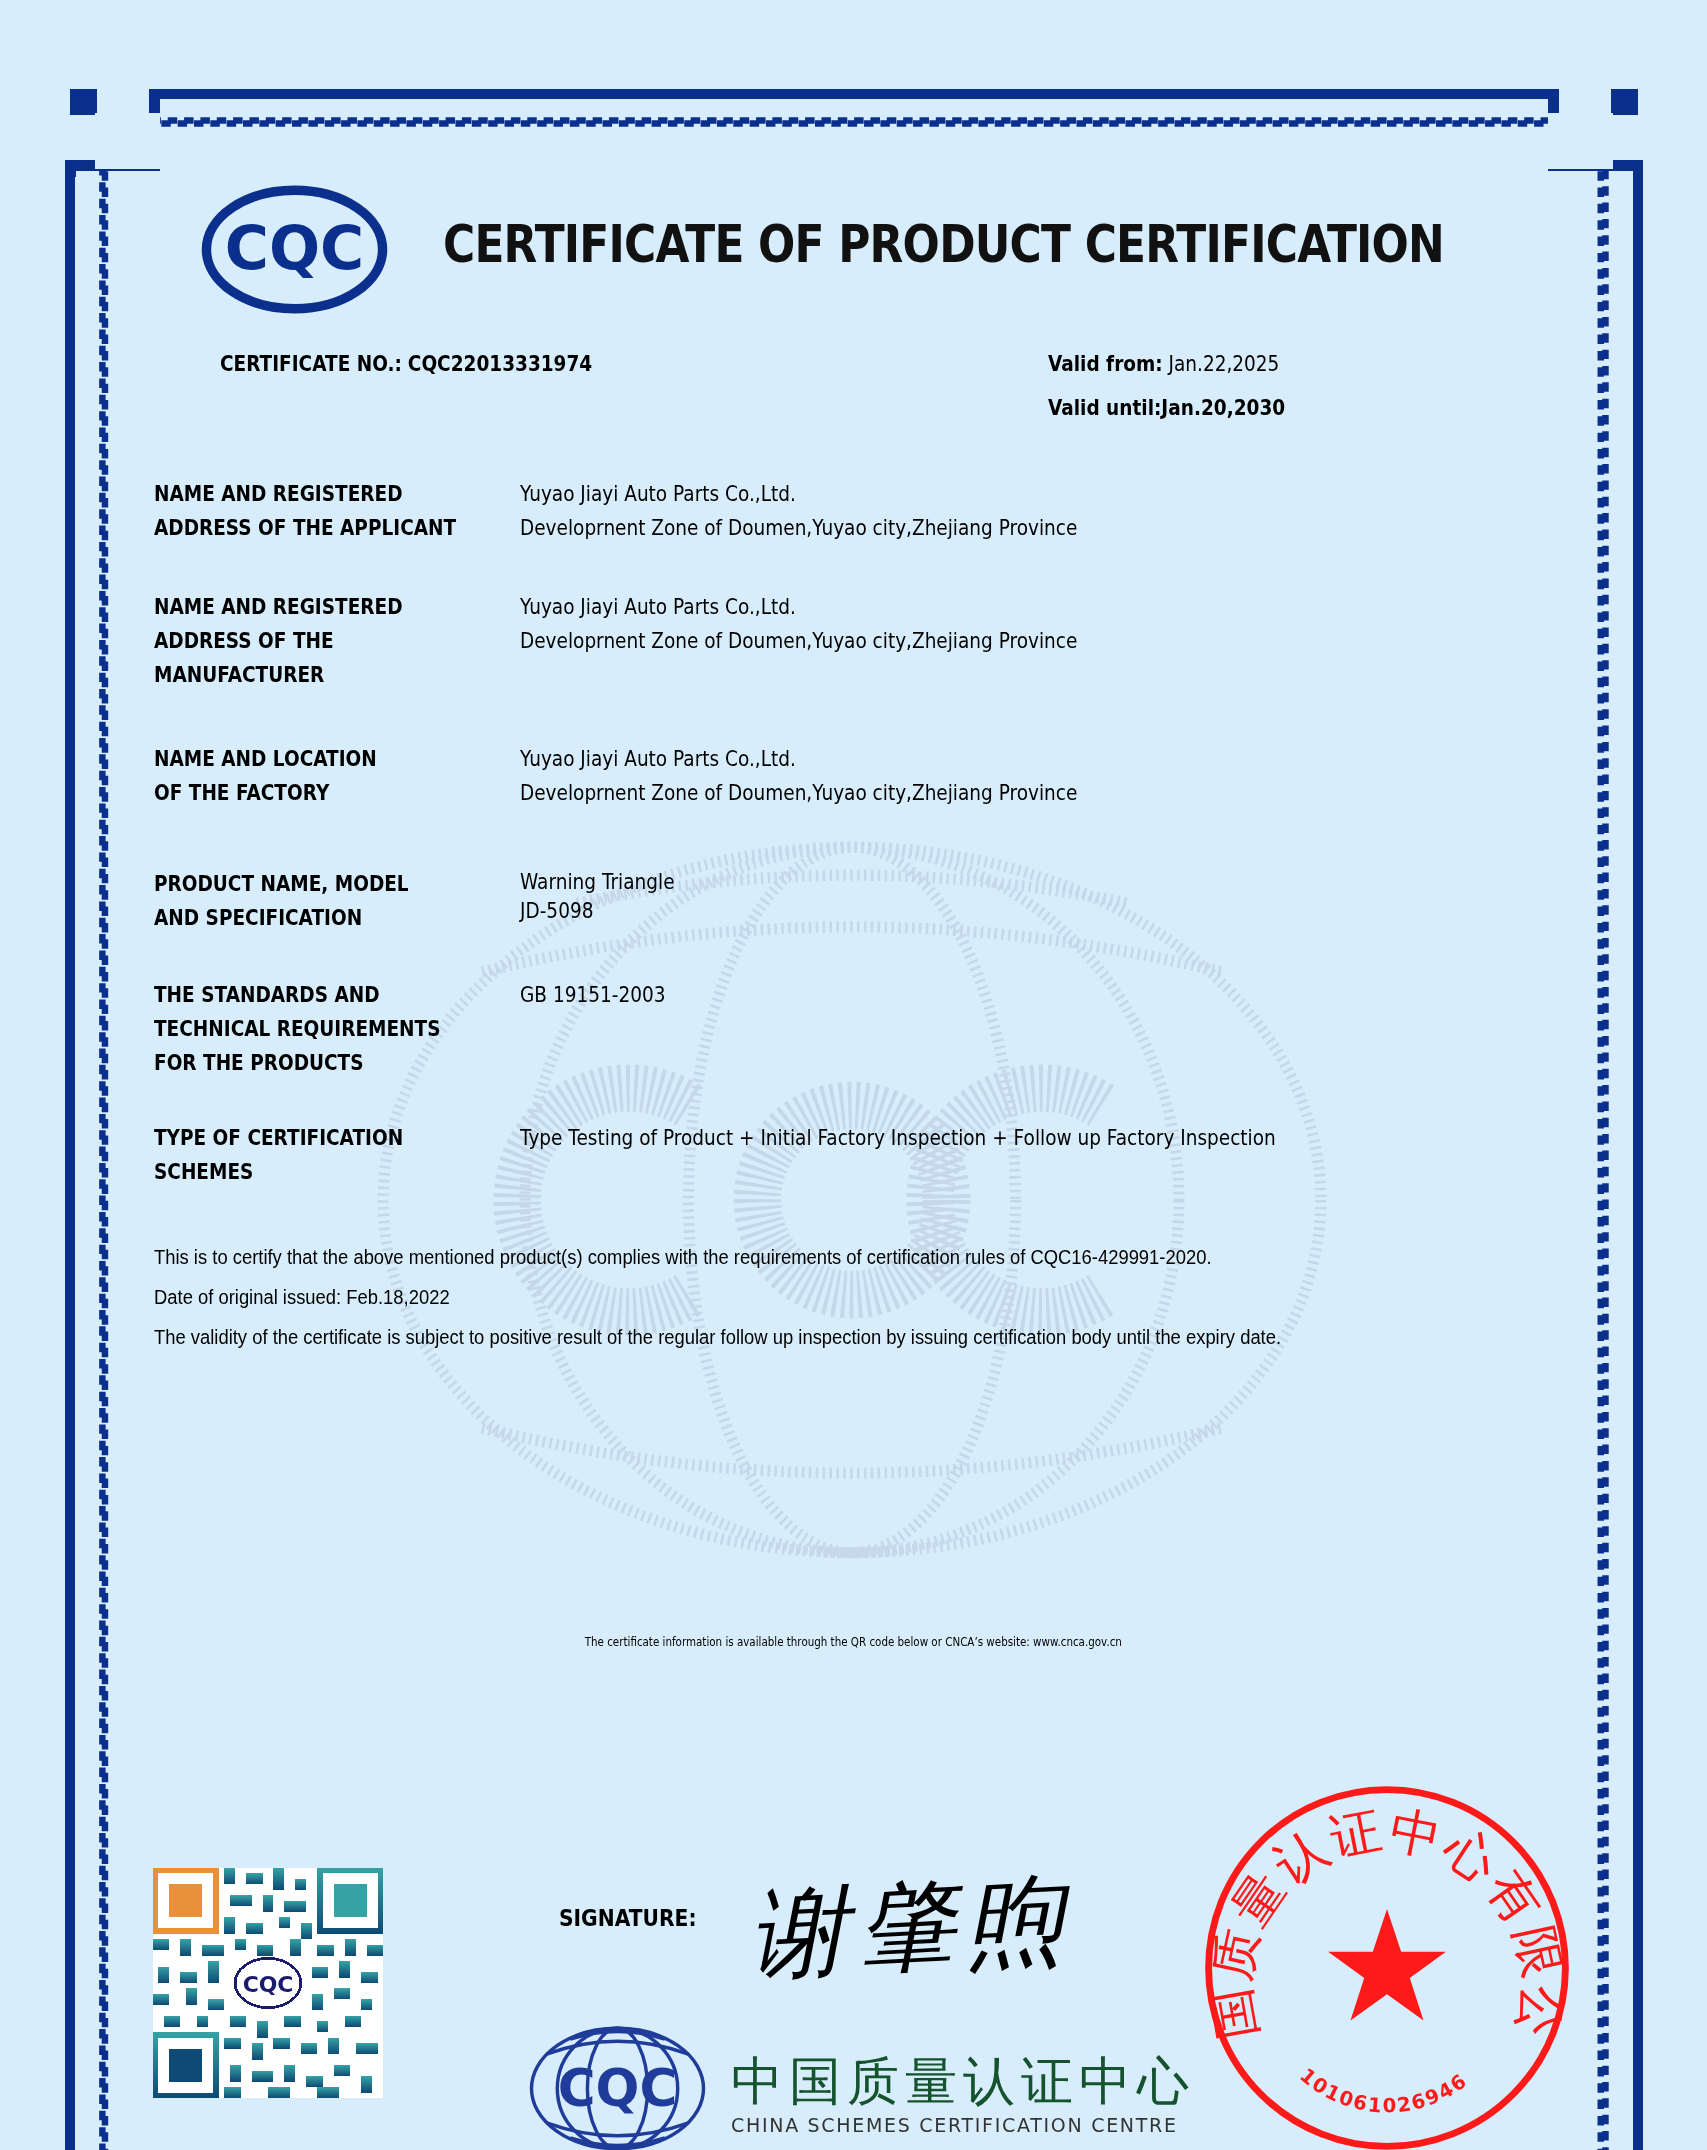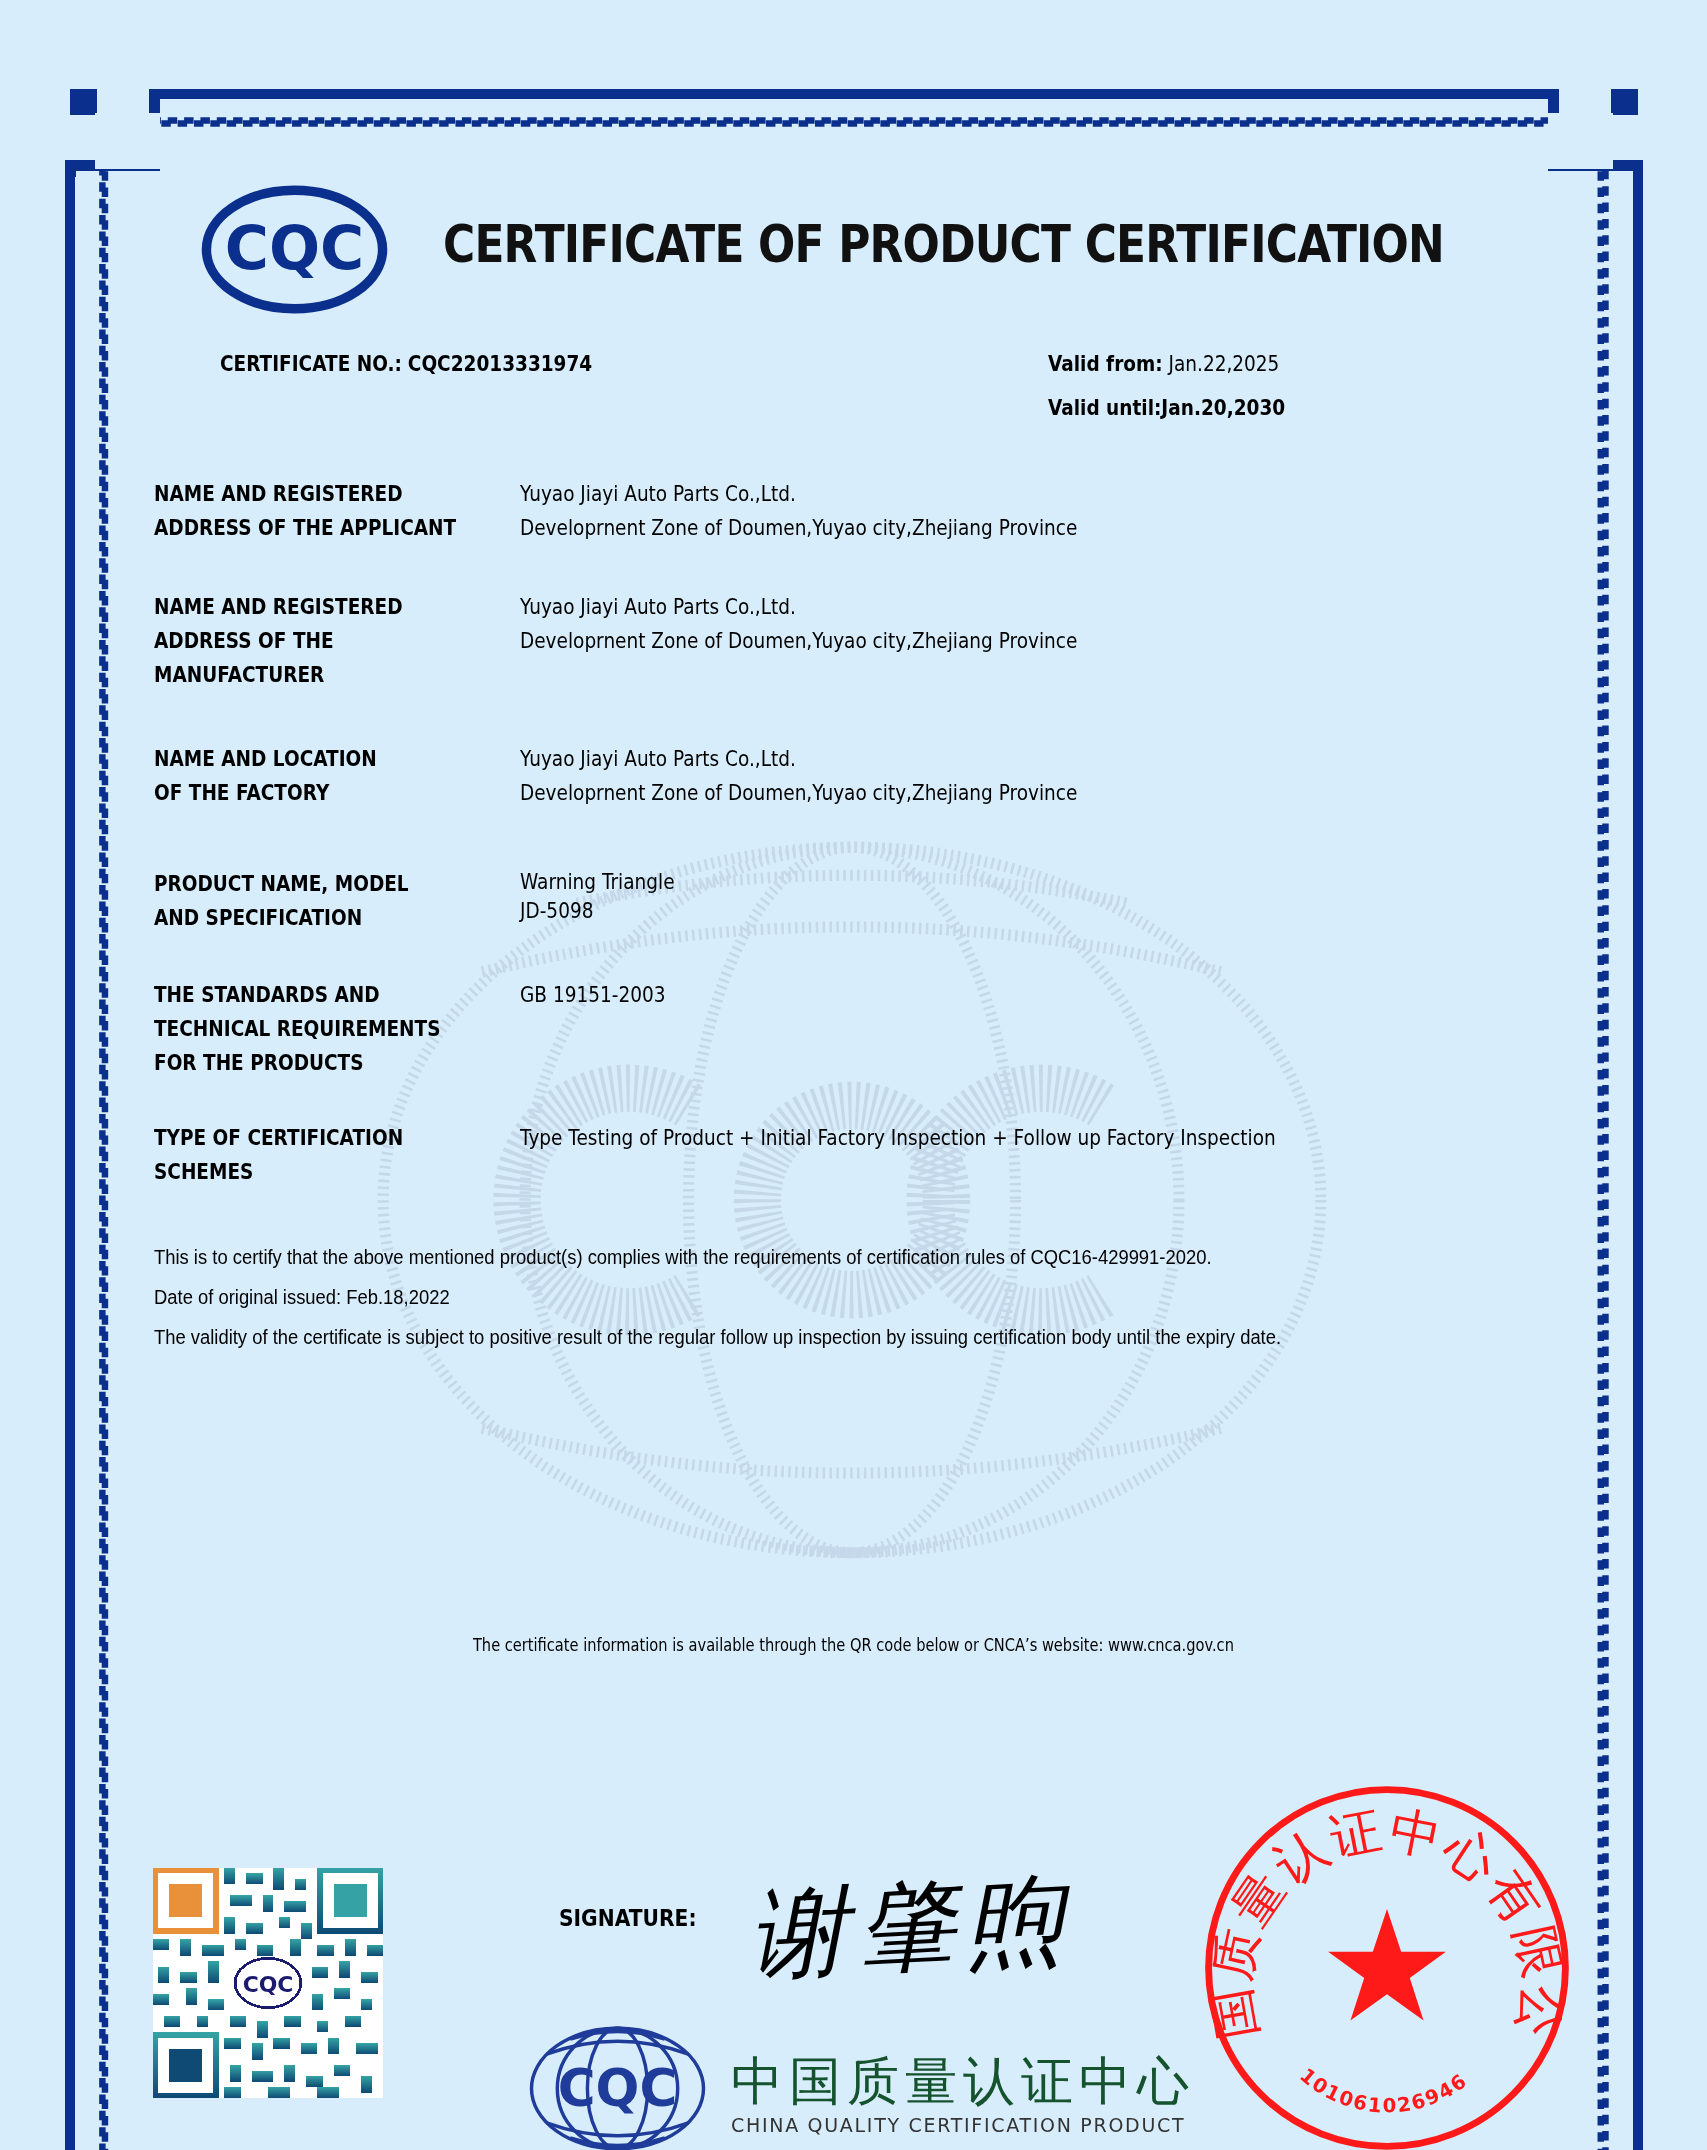--- a/index.html
+++ b/index.html
@@ -41,21 +41,21 @@
     font-family: "DejaVu Sans", sans-serif; font-size: 21.5px; line-height: 34px;
     transform: scaleX(0.86); transform-origin: left top;
   }
   .row-value div { white-space: nowrap; }
   .row-value .tight { line-height: 29px; }
 
   .statement {
     position: absolute; left: 154px; font-family: "Liberation Sans", sans-serif;
     font-size: 20px; white-space: nowrap; transform: scaleX(0.92); transform-origin: left top;
   }
-  .note { position: absolute; left: 0; width: 1707px; top: 1635px; text-align: center; font-family: "DejaVu Sans", sans-serif; font-size: 17px; }
+  .note { position: absolute; left: 0; width: 1707px; top: 1635px; text-align: center; font-family: "DejaVu Sans", sans-serif; font-size: 12px; }
   .note span { display: inline-block; transform: scaleX(0.86); }
 
   .qr { position: absolute; left: 153px; top: 1868px; width: 230px; height: 230px; }
   .sig-label { position: absolute; left: 559px; top: 1905px; font-family: "DejaVu Sans", sans-serif; font-weight: bold; font-size: 23px; transform: scaleX(0.88); transform-origin: left top; }
   .sig-name { position: absolute; left: 748px; top: 1862px; font-family: "DejaVu Serif", serif; font-size: 99px; letter-spacing: 8.6px; font-style: italic; transform: rotate(-3deg); }
   .logo-big { position: absolute; left: 527px; top: 2024px; width: 181px; height: 129px; }
   .cqc-cn { position: absolute; left: 731px; top: 2047px; font-family: "DejaVu Sans", sans-serif; font-size: 52px; letter-spacing: 6px; color: #14532d; }
   .cqc-en { position: absolute; left: 731px; top: 2114px; font-family: "DejaVu Sans", sans-serif; font-size: 19px; letter-spacing: 1.7px; color: #333; }
   .seal { position: absolute; left: 1200px; top: 1781px; width: 374px; height: 374px; }
 </style>
@@ -272,21 +272,21 @@
     <ellipse cx="210" cy="150" rx="140" ry="140"></ellipse>
     <ellipse cx="210" cy="150" rx="70" ry="140"></ellipse>
     <path d="M45 70 Q210 10 375 70"></path>
     <path d="M45 230 Q210 290 375 230"></path>
     <path d="M100 35 Q210 0 320 35"></path>
     <path d="M100 265 Q210 300 320 265"></path>
   </g>
   <text x="210" y="190" text-anchor="middle" font-family="DejaVu Sans, sans-serif" font-weight="bold" font-size="120" fill="#1f3c9a">CQC</text>
 </svg>
 <div class="cqc-cn">中国质量认证中心</div>
-<div class="cqc-en">CHINA QUALITY CERTIFICATION PRODUCT</div>
+<div class="cqc-en">CHINA SCHEMES CERTIFICATION CENTRE</div>
 
 <svg class="seal" viewBox="0 0 870 870">
   <defs>
     <path id="sealArc" d="M160 640 A320 320 0 1 1 710 640"></path>
     <path id="sealNum" d="M230 690 A300 300 0 0 0 640 690"></path>
   </defs>
   <circle cx="435" cy="435" r="415" fill="none" stroke="#ff1a1a" stroke-width="16"></circle>
   <polygon points="435,298 468,397 572,397 488,458 520,557 435,496 350,557 382,458 298,397 402,397" fill="#ff1a1a"></polygon>
   <text font-family="DejaVu Sans, sans-serif" font-size="118" fill="#ff1a1a" letter-spacing="6">
     <textPath href="#sealArc" startOffset="50%" text-anchor="middle">中国质量认证中心有限公司</textPath>

